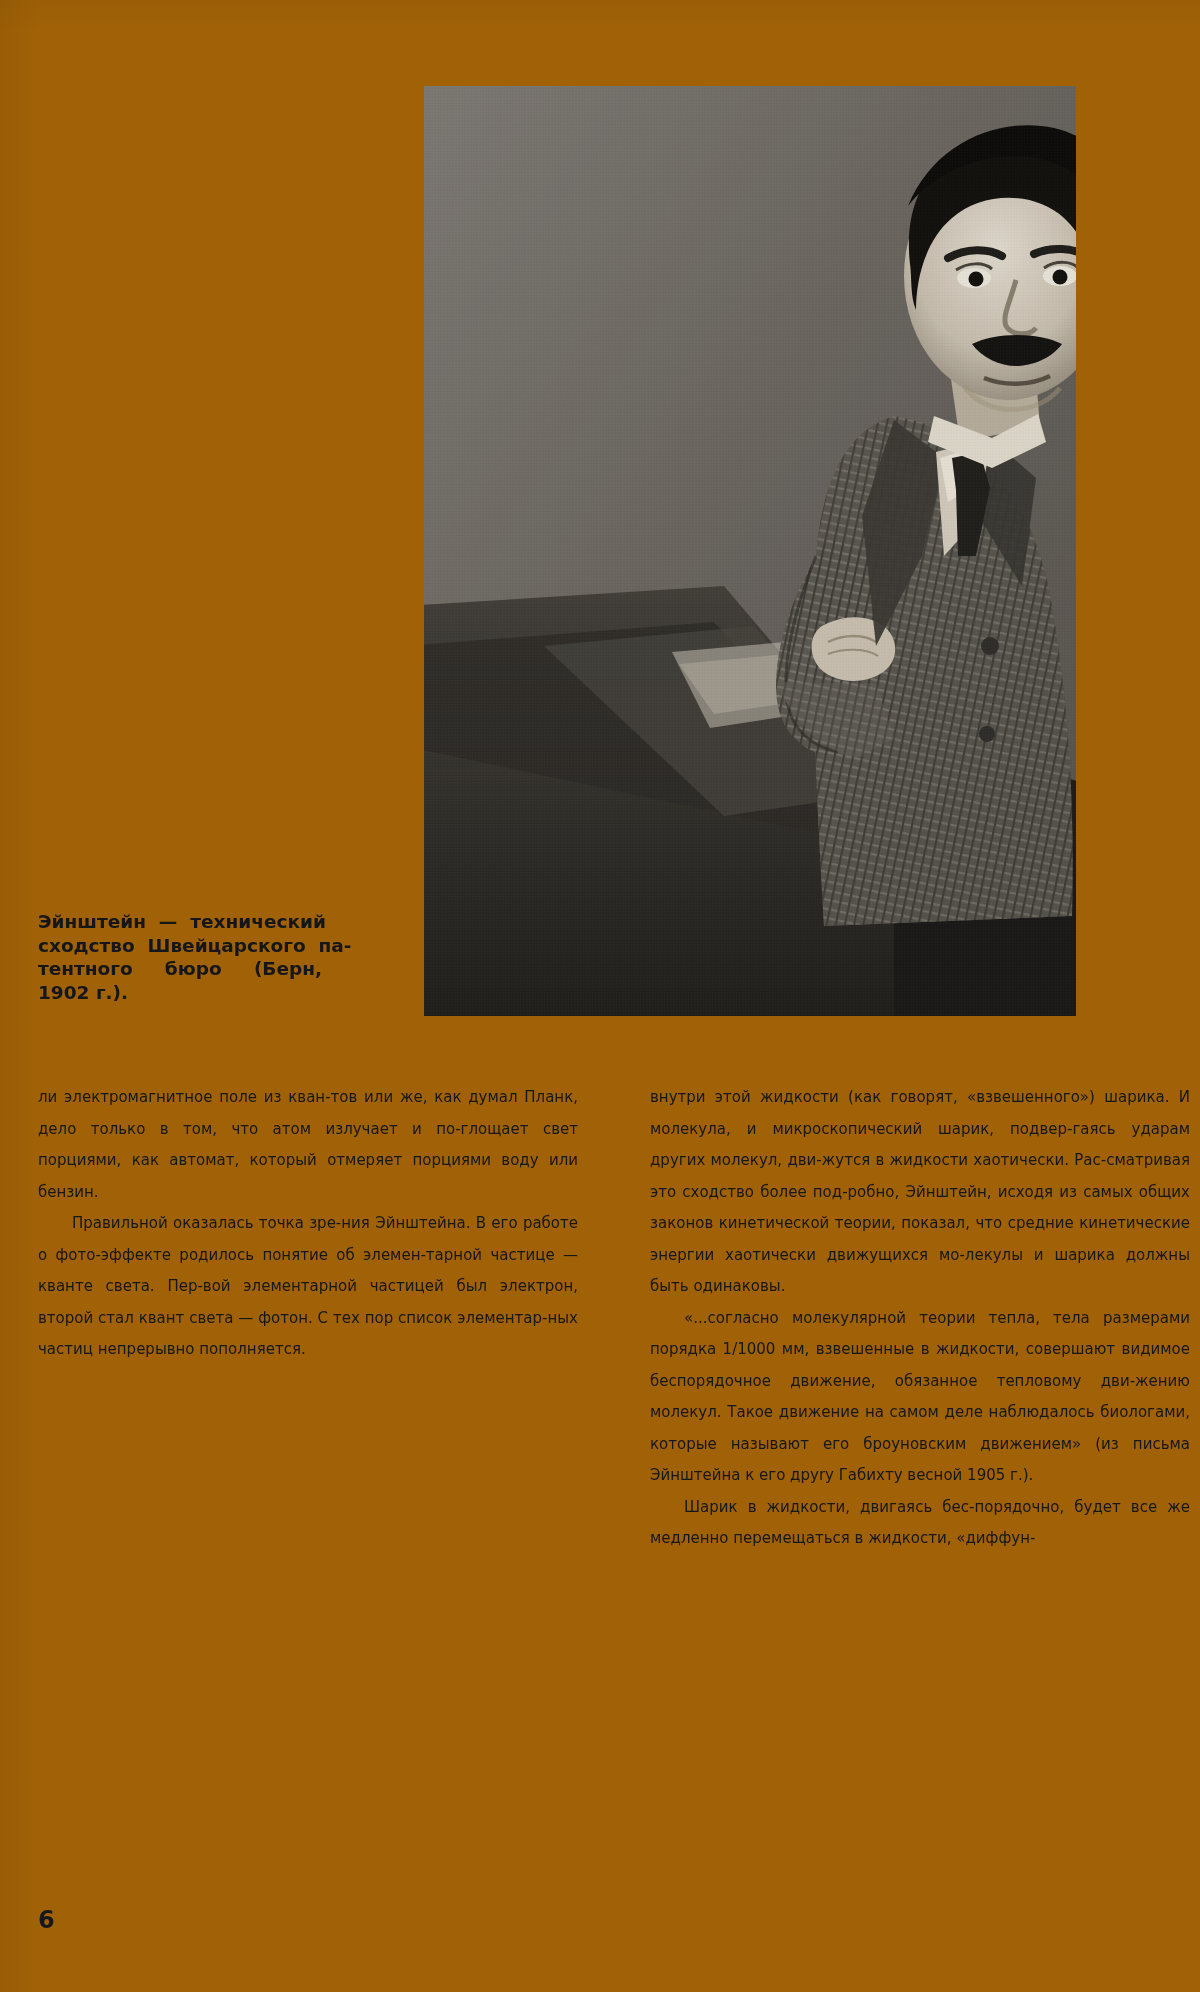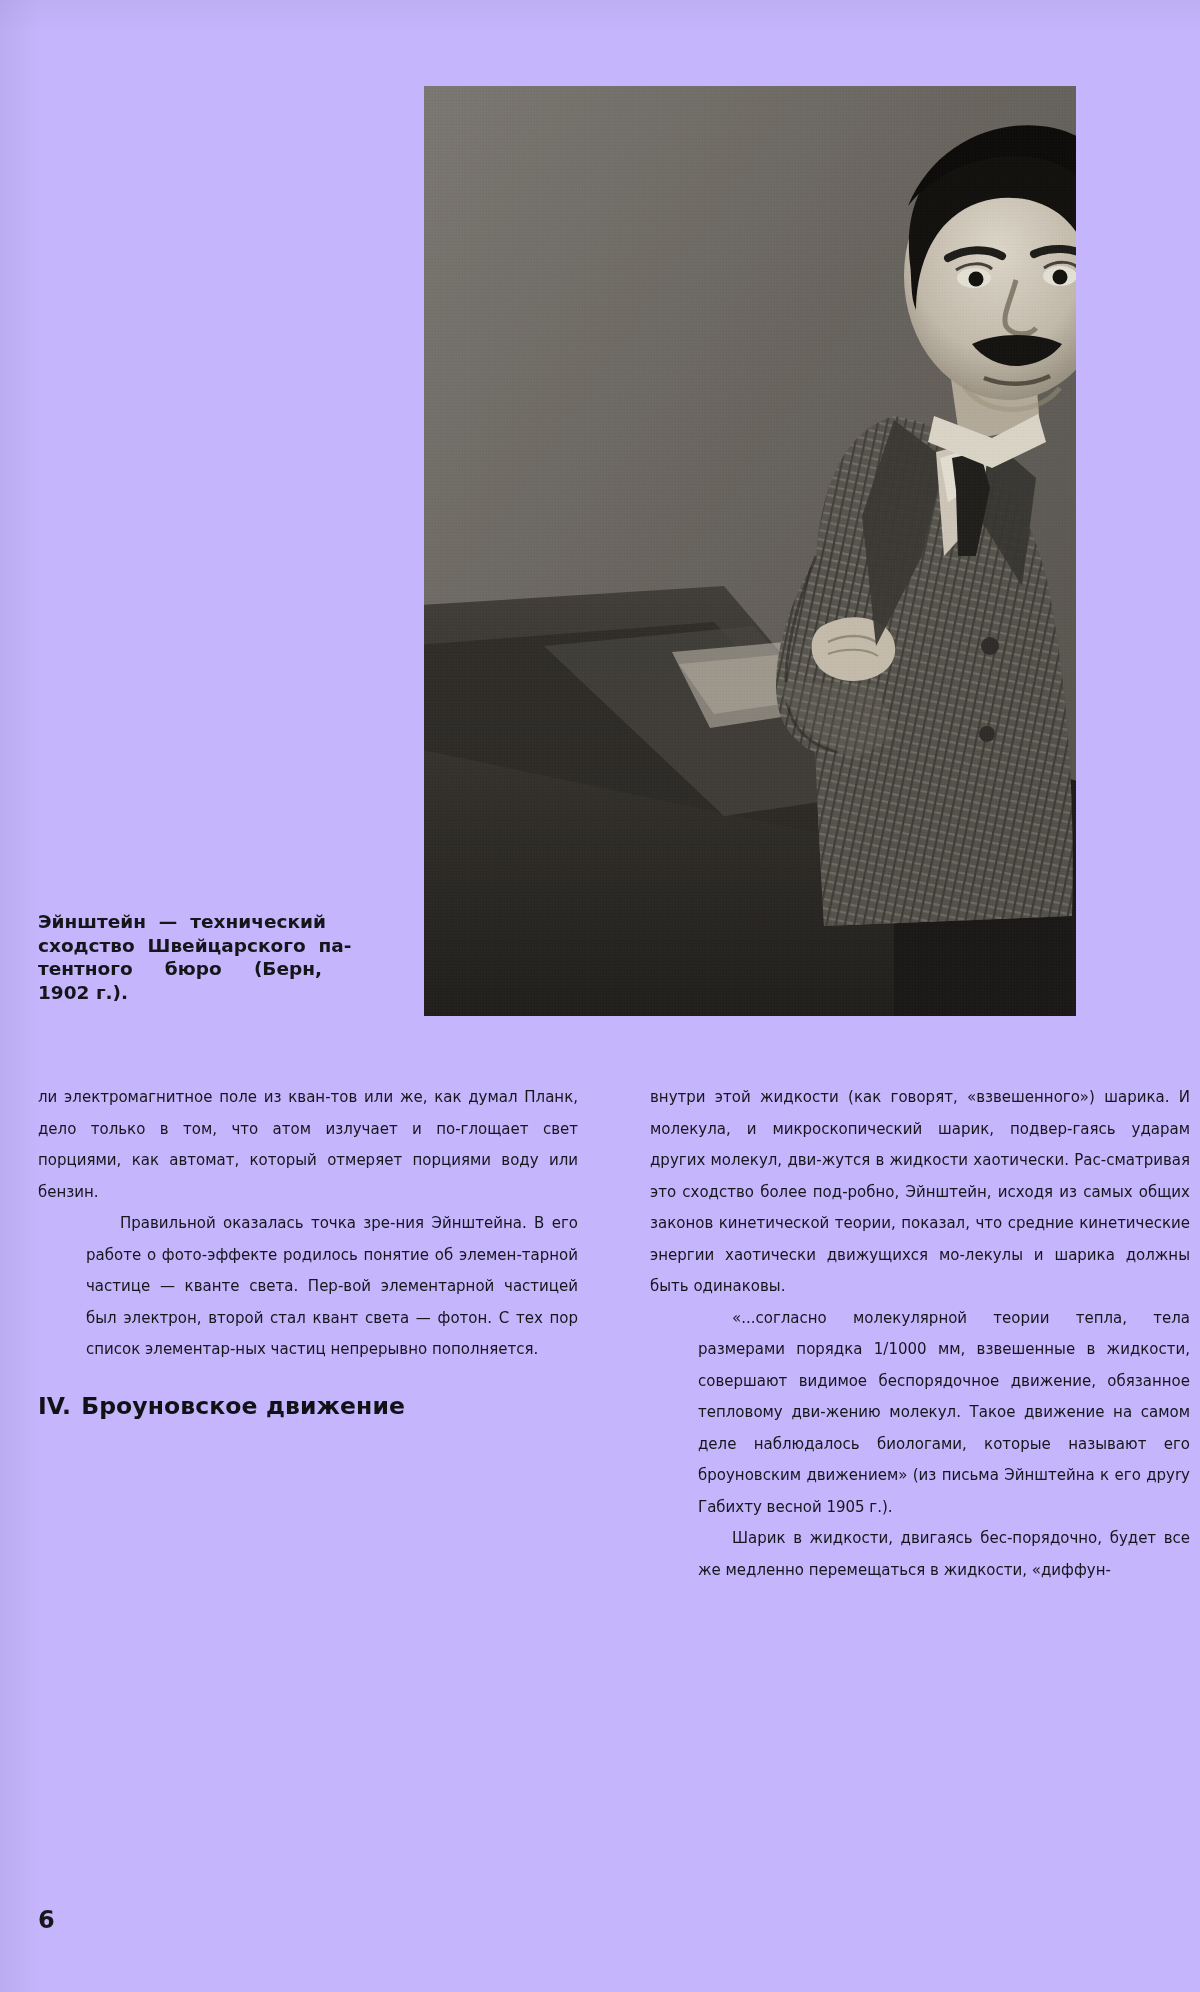--- a/index.html
+++ b/index.html
@@ -13,21 +13,21 @@
     position: relative;
     font-family: "Liberation Serif", serif;
     color: #1a1a1a;
     overflow: hidden;
   }
   .page {
     position: absolute;
     left: 0; top: 0;
     width: 1200px;
     height: 1992px;
-    background: #c4b5fd;
+    background: #a16207;
   }
   
   .page::before {
     content: "";
     position: absolute;
     left: 0; top: 0; right: 0; bottom: 0;
     background:
       linear-gradient(to right, rgba(0,0,0,0.05), rgba(0,0,0,0) 40px),
       linear-gradient(to bottom, rgba(0,0,0,0.035), rgba(0,0,0,0) 34px);
     pointer-events: none;
@@ -84,21 +84,21 @@
     margin: 0 0 0 0;
     font-family: "DejaVu Sans", sans-serif;
     font-size: 15px;
     line-height: 31.5px;
     text-align: justify;
     text-justify: inter-word;
     color: #15171b;
     -webkit-hyphens: manual;
     hyphens: manual;
   }
-  p.body.indent { text-indent: 34px; margin-left: 48px; }
+  p.body.indent { text-indent: 34px; }
 
   h2.section {
     margin: 26px 0 8px 0;
     font-family: "DejaVu Sans", sans-serif;
     font-size: 23.5px;
     font-weight: bold;
     color: #101216;
     letter-spacing: 0.1px;
   }
   h2.section .numeral { margin-right: 10px; }
@@ -236,23 +236,20 @@
     <div>тентного     бюро     (Берн,</div>
     <div>1902 г.).</div>
   </div>
 
   <div class="columns">
 
     <div class="col col-left">
       <p class="body">ли    электромагнитное поле из кван-тов или же, как думал Планк, дело только в том, что атом излучает и по-глощает свет порциями, как автомат, который отмеряет порциями воду или бензин.</p>
       <p class="body indent">Правильной оказалась точка зре-ния Эйнштейна. В его работе о фото-эффекте родилось понятие об элемен-тарной частице — кванте света. Пер-вой    элементарной        частицей был электрон, второй стал квант света — фотон. С тех пор список элементар-ных частиц непрерывно пополняется.</p>
 
-      <h2 class="section">
-        <span class="numeral">IV.</span><span>Броуновское движение</span>
-      </h2>
 
     </div>
 
     <div class="col col-right">
       <p class="body">внутри этой жидкости (как говорят, «взвешенного») шарика. И молекула, и микроскопический шарик, подвер-гаясь ударам   других молекул, дви-жутся в жидкости хаотически.  Рас-сматривая  это  сходство  более  под-робно,  Эйнштейн,  исходя  из  самых общих законов кинетической теории, показал,  что  средние  кинетические энергии  хаотически  движущихся мо-лекулы   и   шарика   должны   быть одинаковы.</p>
       <p class="body indent">«...согласно молекулярной теории тепла,    тела    размерами    порядка 1/1000  мм, взвешенные в жидкости, совершают   видимое   беспорядочное движение, обязанное тепловому дви-жению молекул.   Такое движение на самом деле наблюдалось биологами, которые называют его броуновским движением» (из письма Эйнштейна к его  друrу  Габихту   весной  1905 г.).</p>
       <p class="body indent">Шарик в жидкости, двигаясь бес-порядочно,   будет  все  же  медленно перемещаться в жидкости,  «диффун-</p>
     </div>
 
   </div>

